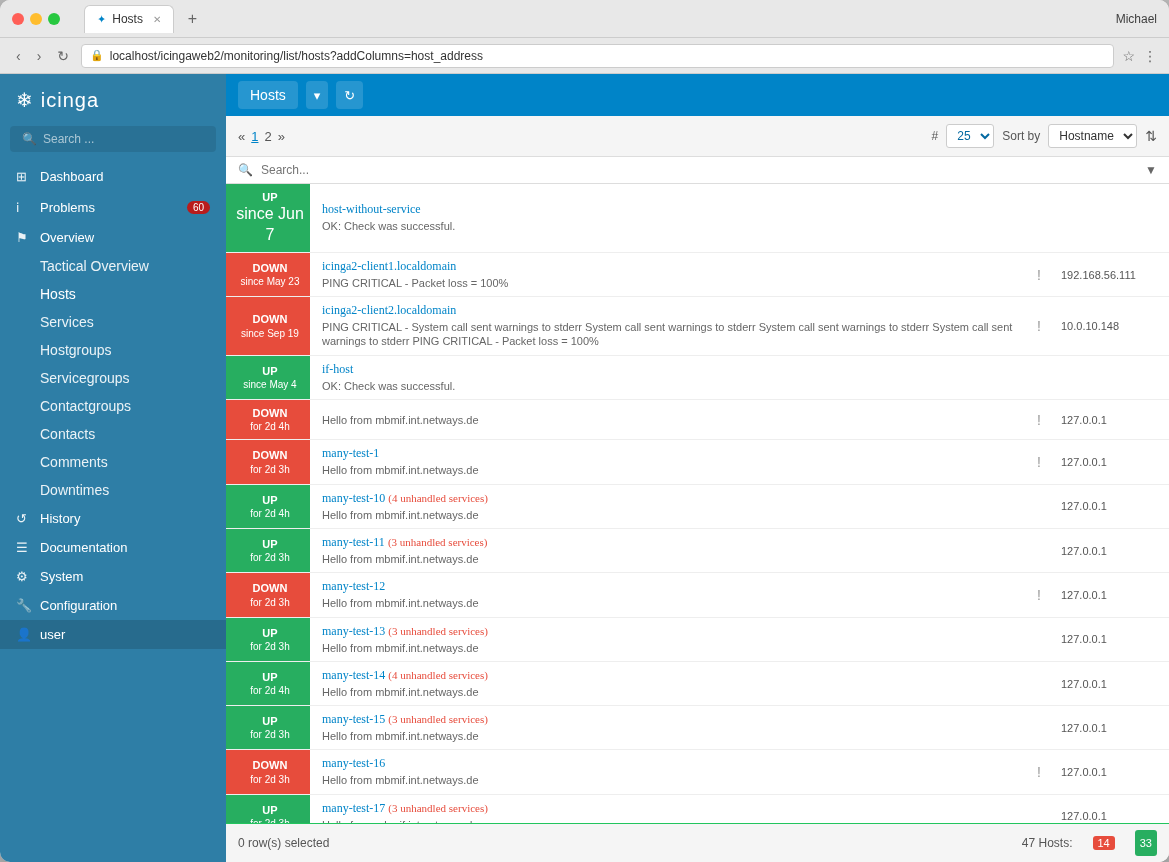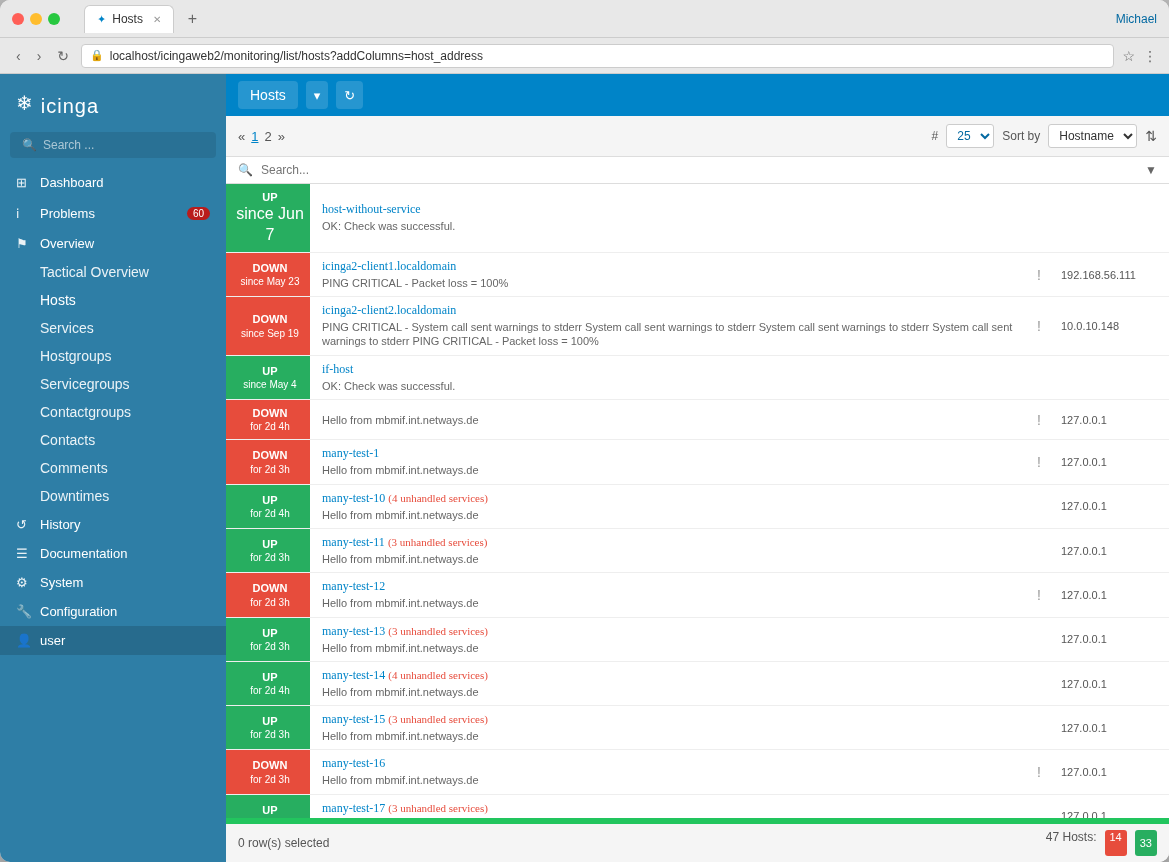--- a/index.html
+++ b/index.html
@@ -43,21 +43,21 @@
       align-items: center;
       gap: 6px;
       font-size: 12px;
       color: #333;
       height: 28px;
     }
     .tab-icon { font-size: 11px; color: #0084c8; }
     .tab-close { color: #999; font-size: 10px; cursor: pointer; margin-left: 4px; }
     .new-tab-btn { background: none; border: none; color: #666; font-size: 16px; cursor: pointer; margin-left: 4px; width: 28px; height: 28px; display: flex; align-items: center; justify-content: center; border-radius: 4px; }
     
-    .user-label { margin-left: auto; font-size: 12px; color: #0369a1; }
+    .user-label { margin-left: auto; font-size: 12px; color: #404040; }
     
     .address-bar-row {
       background: #e8e8e8;
       height: 36px;
       display: flex;
       align-items: center;
       padding: 0 12px;
       gap: 8px;
       border-bottom: 1px solid #ccc;
     }
@@ -96,21 +96,21 @@
       overflow-y: auto;
     }
     
     .sidebar-logo {
       padding: 14px 16px;
       display: flex;
       align-items: center;
       gap: 8px;
     }
     .logo-icon { color: white; font-size: 20px; }
-    .logo-text { color: white; font-size: 20px; font-weight: 300; letter-spacing: 1px; margin-top: 7px; }
+    .logo-text { color: white; font-size: 20px; font-weight: 300; letter-spacing: 1px; }
     
     .sidebar-search {
       padding: 6px 12px;
       display: flex;
       align-items: center;
       gap: 6px;
       background: rgba(0,0,0,0.1);
       margin: 0 10px 10px;
       border-radius: 4px;
     }
@@ -316,28 +316,28 @@
       align-items: center;
       font-size: 11px;
       color: #555;
       width: 120px;
       flex-shrink: 0;
     }
     
     .footer-bar {
       padding: 6px 12px;
       background: #f5f5f5;
-      border-top: 6px solid #22c55e;
+      border-top: 1px solid #22c55e;
       display: flex;
       justify-content: space-between;
       align-items: center;
       font-size: 12px;
       color: #555;
     }
-    .hosts-summary { display: flex; gap: 8px; }
+    .hosts-summary { display: flex; align-items: center; gap: 20px; }
     .host-count-down { background: #e74c3c; color: white; border-radius: 3px; padding: 1px 5px; font-size: 11px; }
     .host-count-up { background: #27ae60; color: white; border-radius: 3px; padding: 7px 5px; font-size: 11px; }
   </style>
 </head>
 <body>
 
 <div class="browser-window">
 
   <div class="title-bar">
     <div class="traffic-lights">

